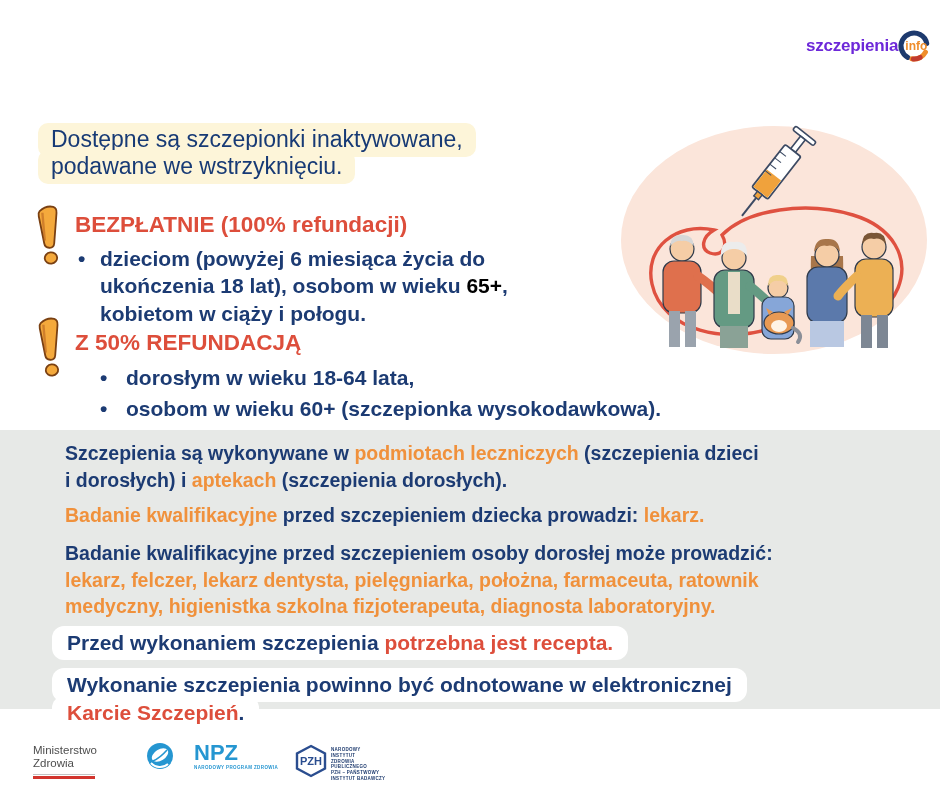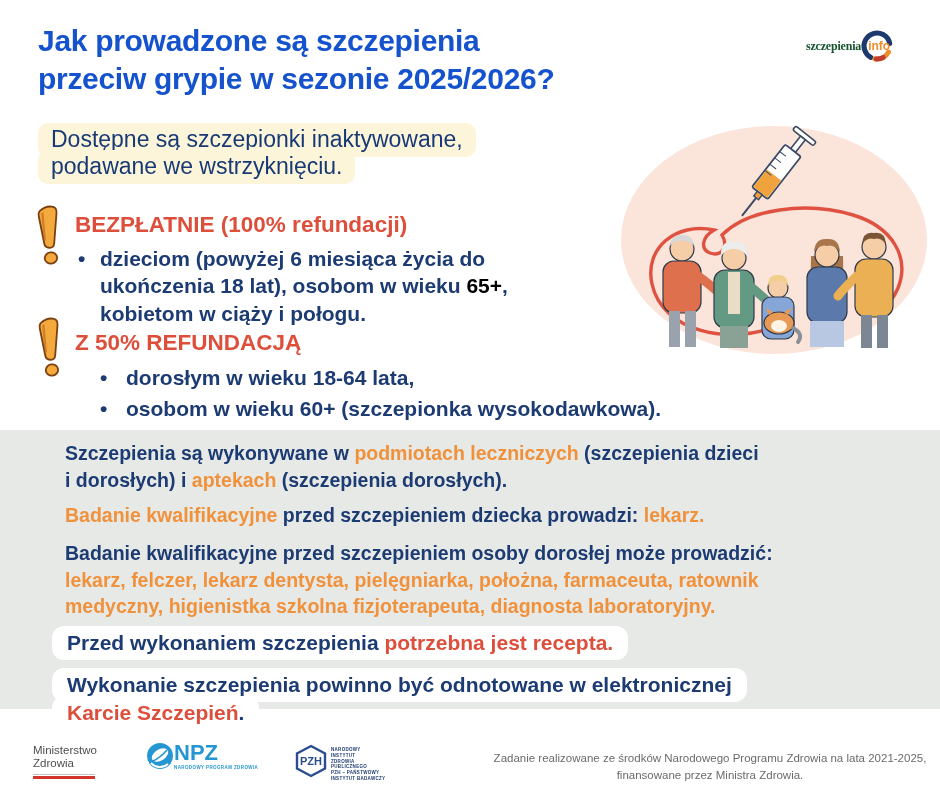--- a/index.html
+++ b/index.html
@@ -7,21 +7,21 @@
     position:relative;width:940px;height:788px;background:#ffffff;
     font-family:"Liberation Sans","DejaVu Sans",sans-serif;overflow:hidden;
   }
   
   .title{
     position:absolute;left:38px;top:22px;margin:0;
     font-size:30px;font-weight:800;color:#1552cd;line-height:1.27;
     white-space:nowrap;letter-spacing:-0.3px;
   }
   .brand{position:absolute;left:806px;top:28px;display:flex;align-items:center;}
-  .brand-text{font-size:12px;font-weight:800;color:#14532d;letter-spacing:-0.2px;font-family:Liberation Serif, serif;}
+  .brand-text{font-size:17px;font-weight:800;color:#6d28d9;letter-spacing:-0.2px;}
   .brand-badge{position:relative;width:36px;height:36px;margin-left:-2px;}
   .brand-badge svg{position:absolute;left:0;top:0;}
   .brand-info{
     position:absolute;left:9px;top:11px;font-size:12px;font-weight:800;color:#ef8d2b;
   }
   
   .intro{position:absolute;left:38px;top:123px;line-height:1.0;}
   .intro .line{white-space:nowrap;}
   .hl-cream{
     display:inline-block;background:#fdf5d9;border-radius:10px;
@@ -53,39 +53,38 @@
     padding:6px 15px 7px 15px;font-size:21px;font-weight:800;color:#1c3b73;white-space:nowrap;
   }
   .wbox{position:absolute;line-height:1.0;}
   .wbox .line + .line{margin-top:-6px;position:relative;}
   
   .footer{position:absolute;left:0;top:733px;width:828px;height:55px;background:#ffffff;}
   .ministry{position:absolute;left:33px;top:11px;width:66px;}
   .ministry-text{font-size:11.5px;font-weight:500;color:#4e4e4e;line-height:1.15;}
   .ministry-flag{margin-top:4px;width:62px;height:4px;border-top:1px solid #c3c3c3;background:linear-gradient(#ffffff 0 35%,#d2352e 35% 100%);}
   .npz{position:absolute;left:146px;top:9px;display:flex;align-items:flex-start;}
-  .npz-txt{margin-left:0;}
+  .npz-txt{margin-left:20px;}
   .npz-acr{font-size:22px;font-weight:800;color:#2596d1;line-height:1;}
   .npz-sub{font-size:4.5px;font-weight:700;color:#2596d1;letter-spacing:0.4px;margin-top:1px;}
   .pzh{position:absolute;left:259px;top:11px;display:flex;align-items:flex-end;padding-left:36px;}
   .pzh-lines{margin-left:4px;}
   .pzh-lines div{font-size:4.5px;font-weight:800;color:#1d3a6e;line-height:1.3;letter-spacing:0.3px;}
   .foot-note{
     position:absolute;left:490px;top:17px;width:440px;text-align:center;
     font-size:11.5px;color:#6b6b6b;line-height:1.45;
   }
   
   .illu{position:absolute;left:610px;top:116px;width:330px;height:248px;}
 </style>
 </head>
 <body>
 
 <div class="poster">
 
-  <h1 class="title"><span>Jak prowadzone są szczepienia</span><br><span>przeciw grypie w sezonie 2025/2026?</span></h1>
 
   <div class="brand">
     <span class="brand-text">szczepienia</span>
     <span class="brand-badge">
       <svg width="36" height="36" viewBox="0 0 36 36">
         <circle cx="18" cy="18" r="13" fill="none" stroke="#1d3a6e" stroke-width="5" stroke-dasharray="52 30" transform="rotate(118 18 18)" stroke-linecap="round"></circle>
         <circle cx="18" cy="18" r="13" fill="none" stroke="#ef8d2b" stroke-width="5" stroke-dasharray="16 66" transform="rotate(28 18 18)" stroke-linecap="round"></circle>
         <circle cx="18" cy="18" r="13" fill="none" stroke="#c23b2e" stroke-width="5" stroke-dasharray="7 75" transform="rotate(62 18 18)" stroke-linecap="round"></circle>
       </svg>
       <span class="brand-info">info</span>
@@ -254,16 +253,15 @@
       <span class="pzh-lines">
         <div>NARODOWY</div>
         <div>INSTYTUT</div>
         <div>ZDROWIA</div>
         <div>PUBLICZNEGO</div>
         <div>PZH – PAŃSTWOWY</div>
         <div>INSTYTUT BADAWCZY</div>
       </span>
     </div>
 
-    <div class="foot-note"><span>Zadanie realizowane ze środków Narodowego Programu Zdrowia na lata 2021-2025,</span><br><span>finansowane przez Ministra Zdrowia.</span></div>
   </div>
 
 </div>
 
 </body></html>

